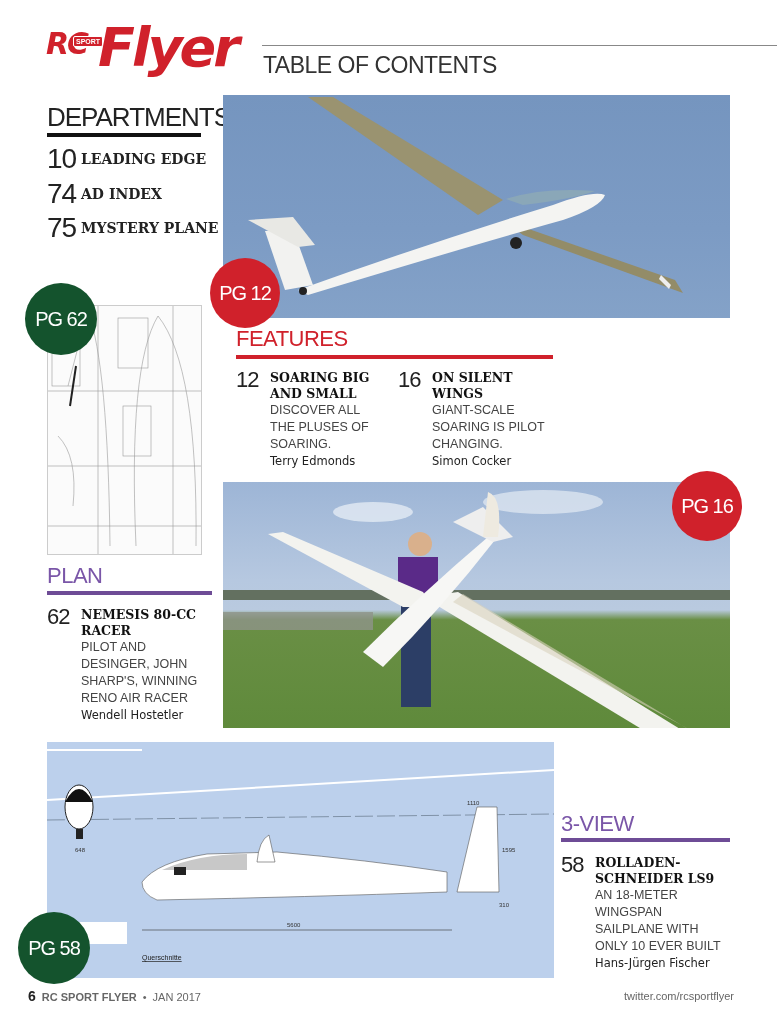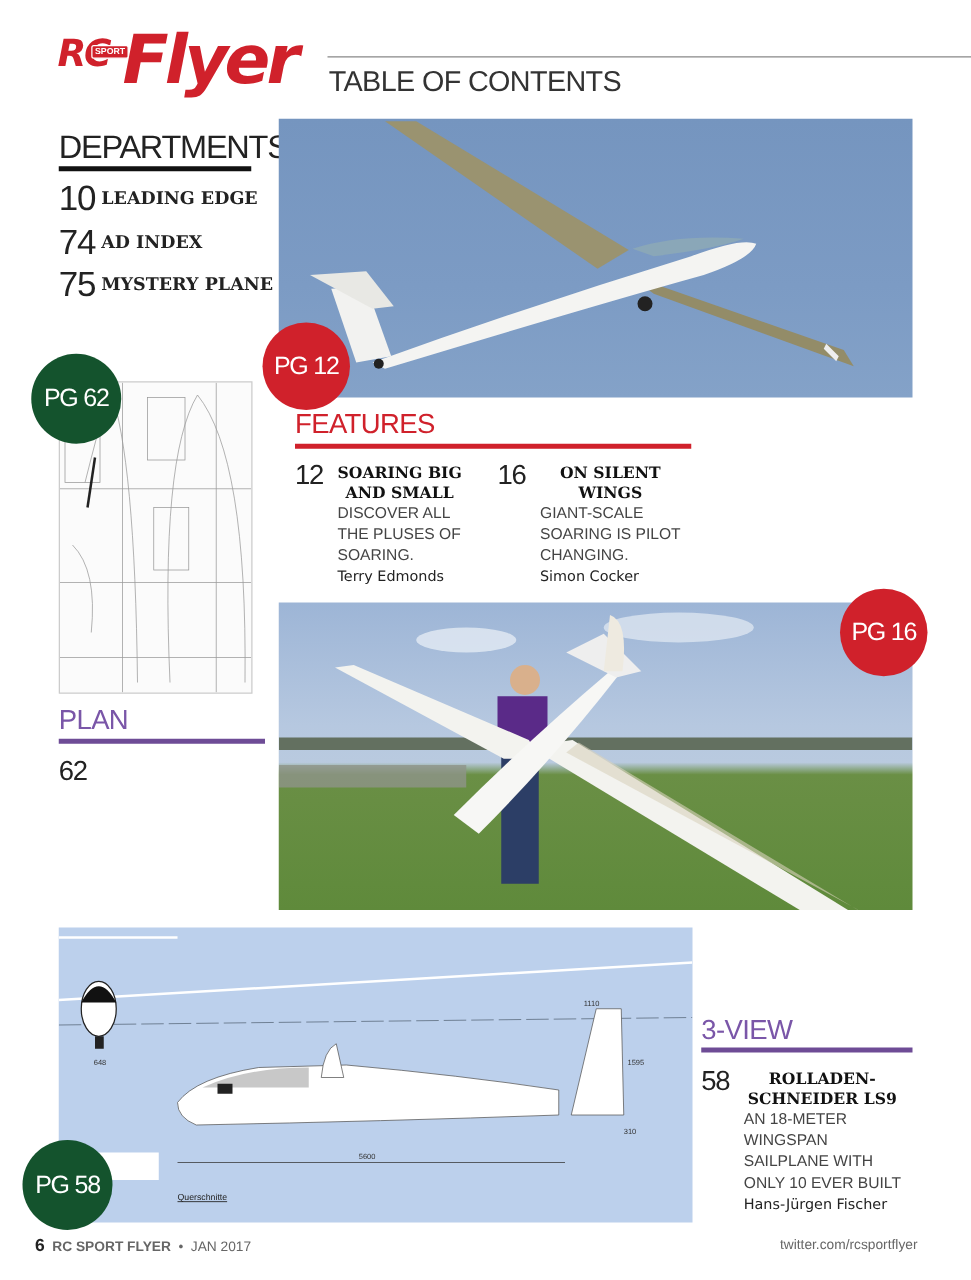--- a/index.html
+++ b/index.html
@@ -36,21 +36,21 @@
   .sec-title { font-size:22px; font-weight:300; letter-spacing:-0.5px; }
   .sec-title.red { color:#d0212b; }
   .sec-title.purple { color:#7a56a8; }
   .rule-red { height:4px; background:#d0212b; }
   .rule-purple { height:4px; background:#6e4c96; }
 
   
   .art { display:flex; }
   .art-num { font-size:22px; font-weight:300; color:#222; width:34px; letter-spacing:-1px; line-height:20px; }
   .art-body { display:flex; flex-direction:column; }
-  .art-title { font-family:"DejaVu Serif", serif; font-weight:bold; font-size:12.5px; color:#111; line-height:16px;text-align:center; }
+  .art-title { font-family:"DejaVu Serif", serif; font-weight:bold; font-size:12.5px; color:#111; line-height:16px; }
   .art-desc { font-size:12.5px; color:#444; line-height:17px; font-weight:300; }
   .art-author { font-family:"DejaVu Sans", sans-serif; font-size:11.5px; color:#222; line-height:17px; }
 
   
   .footer-left { left:28px; top:988px; display:flex; align-items:baseline; gap:6px; font-size:11px; color:#666; }
   .footer-pg { font-size:14px; font-weight:bold; color:#222; }
   .footer-pub { font-weight:bold; }
   .footer-right { right:43px; top:990px; font-size:11px; color:#666; }
 </style>
 </head>
@@ -167,20 +167,29 @@
     <polygon points="230,40 260,25 290,55 270,60" fill="#eee"></polygon>
     <path d="M265,10 Q280,15 275,55 L260,55 Z" fill="#eeeae0"></path>
   </svg>
 </div>
 <div class="abs badge red" style="left:672px;top:471px;width:70px;height:70px;">PG 16</div>
 
 <div class="abs sec-title purple" style="left:47px;top:563px;">PLAN</div>
 <div class="abs rule-purple" style="left:47px;top:591px;width:165px;"></div>
 <div class="abs art" style="left:47px;top:607px;">
   <span class="art-num">62</span>
+  <div class="art-body">
+    <span class="art-title">NEMESIS 80-CC</span>
+    <span class="art-title">RACER</span>
+    <span class="art-desc">PILOT AND</span>
+    <span class="art-desc">DESINGER, JOHN</span>
+    <span class="art-desc">SHARP'S, WINNING</span>
+    <span class="art-desc">RENO AIR RACER</span>
+    <span class="art-author">Wendell Hostetler</span>
+  </div>
 </div>
 
 <div class="abs img-blueprint">
   <svg width="507" height="236" viewBox="0 0 507 236">
 
     <line x1="0" y1="8" x2="95" y2="8" stroke="#fff" stroke-width="2"></line>
     <line x1="0" y1="58" x2="507" y2="28" stroke="#fff" stroke-width="2"></line>
     <line x1="0" y1="78" x2="507" y2="72" stroke="#567" stroke-width="0.6" stroke-dasharray="18,4"></line>
     <ellipse cx="32" cy="65" rx="14" ry="22" fill="#fff" stroke="#222"></ellipse>
     <path d="M18,60 Q32,34 46,60 Z" fill="#111"></path>

